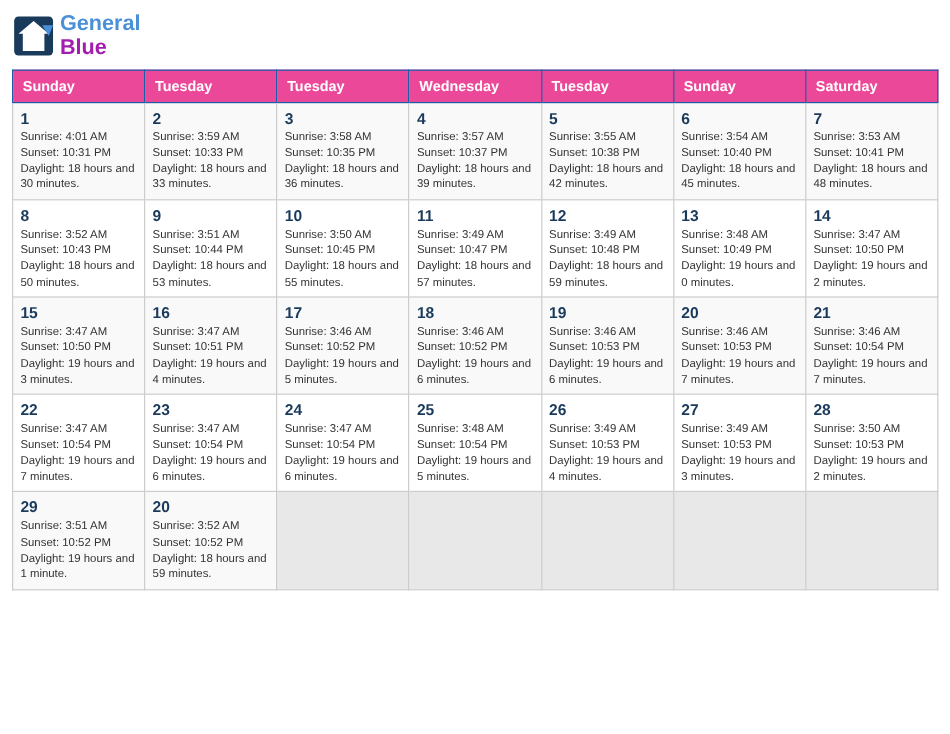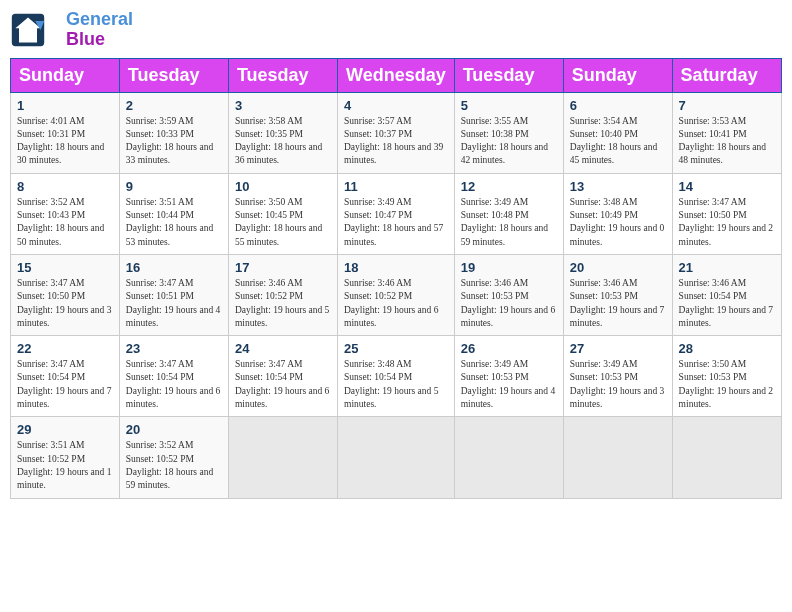--- a/index.html
+++ b/index.html
@@ -12,21 +12,21 @@
     }
     .header-area {
       display: flex;
       justify-content: space-between;
       align-items: flex-start;
       margin-bottom: 8px;
     }
     .logo {
       display: flex;
       align-items: center;
-      gap: 20px;
+      gap: 4px;
     }
     .logo-text {
       font-size: 18px;
       font-weight: bold;
       color: #1a3a5c;
       line-height: 1.1;
     }
     .logo-text span {
       color: #4a90d9;
     }
@@ -44,23 +44,23 @@
     }
     .subtitle {
       font-size: 14px;
       color: #555;
     }
     .calendar {
       width: 100%;
       border-collapse: collapse;
     }
     .calendar thead th {
-      background: #d946ef;
+      background: #ec4899;
       color: #fff;
-      font-size: 18px;
+      font-size: 12px;
       font-weight: bold;
       padding: 6px 8px;
       text-align: left;
       border: 1px solid #1a5ca8;
     }
     .calendar tbody td {
       border: 1px solid #ccc;
       vertical-align: top;
       padding: 5px 6px;
       width: 110px;
@@ -76,21 +76,20 @@
     .day-num {
       font-size: 13px;
       font-weight: bold;
       color: #1a3a5c;
       margin-bottom: 2px;
     }
     .day-info {
       font-size: 9.5px;
       color: #333;
       line-height: 1.4;
-      font-family: Liberation Serif, serif;
     }
   </style>
 </head>
 <body>
 
 <div class="header-area">
   <div class="logo">
     <svg class="logo-icon" viewBox="0 0 40 40">
       <rect x="2" y="2" width="36" height="36" rx="4" fill="#1a3a5c"></rect>
       <polygon points="20,6 34,18 30,18 30,34 10,34 10,18 6,18" fill="white"></polygon>

